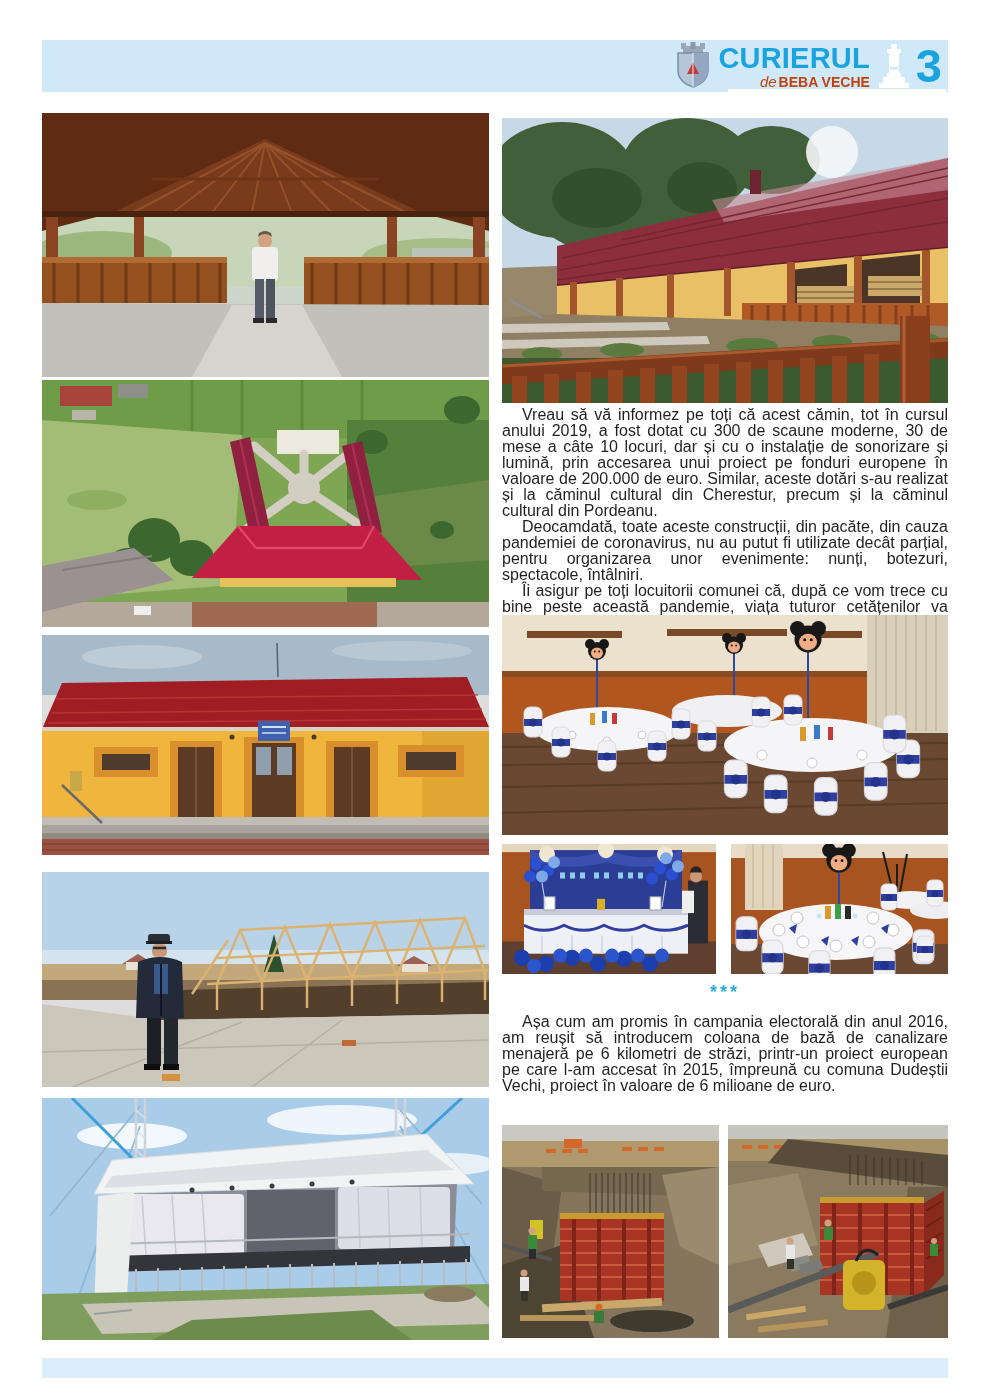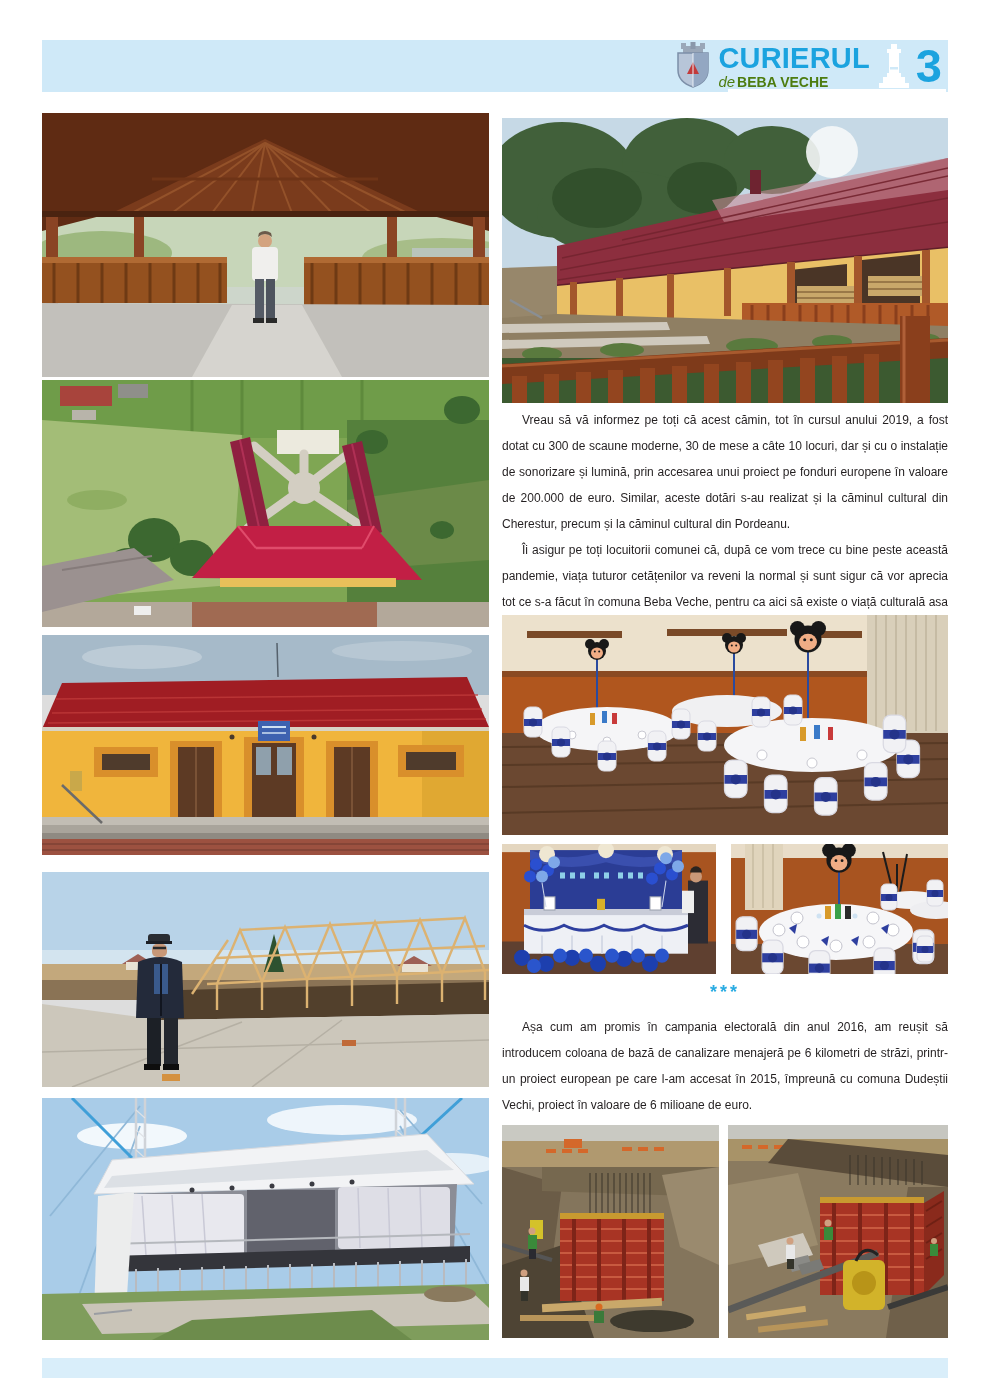--- a/index.html
+++ b/index.html
@@ -2,44 +2,44 @@
 <html><head>
 <meta charset="utf-8">
 <style>
   html,body{margin:0;padding:0;background:#fff;}
   .page{position:relative;width:990px;height:1400px;background:#ffffff;
         font-family:"Liberation Sans",sans-serif;overflow:hidden;}
   
   .band{position:absolute;left:42px;top:40px;width:906px;height:52px;background:#cfe9f8;}
   .masthead{position:absolute;right:2px;top:1px;height:50px;display:flex;align-items:center;gap:6px;}
   .mast-shield{width:38px;height:48px;}
-  .mast-titles{display:flex;flex-direction:column;line-height:1;}
+  .mast-titles{display:flex;flex-direction:column;align-items:flex-end;line-height:1;}
   .mast-title{color:#1ba3df;font-weight:bold;font-size:29px;letter-spacing:0.2px;}
-  .mast-sub{color:#4d7c0f;font-size:14px;font-weight:bold;margin-top:1px;}
+  .mast-sub{color:#c2410c;font-size:14px;font-weight:bold;margin-top:1px;}
   .mast-sub .de{font-style:italic;font-weight:normal;font-size:15px;margin-right:2px;}
   .mast-monument{width:32px;height:46px;margin-left:2px;}
   .mast-num{color:#1ba3df;font-size:47px;font-weight:bold;line-height:46px;margin-right:4px;}
   .mast-underline{position:absolute;right:2px;bottom:0;width:218px;height:3px;background:#ffffff;}
   
   .photo{position:absolute;overflow:hidden;background:#dddddd;}
   .photo svg{display:block;width:100%;height:100%;}
   #ph1{left:42px;top:113px;width:447px;height:264px;}
   #ph2{left:42px;top:380px;width:447px;height:247px;}
   #ph3{left:42px;top:635px;width:447px;height:220px;}
   #ph4{left:42px;top:872px;width:447px;height:215px;}
   #ph5{left:42px;top:1098px;width:447px;height:242px;}
   #ph6{left:502px;top:118px;width:446px;height:285px;}
   #ph7{left:502px;top:615px;width:446px;height:220px;}
   #ph8{left:502px;top:844px;width:214px;height:130px;}
   #ph9{left:731px;top:844px;width:217px;height:130px;}
   #ph10{left:502px;top:1125px;width:217px;height:213px;}
   #ph11{left:728px;top:1125px;width:220px;height:213px;}
   
   .bodytext{position:absolute;left:502px;width:446px;color:#231f20;
-            font-size:12px;line-height:26px;text-align:justify;}
+            font-size:16px;line-height:16px;text-align:justify;}
   .bodytext p{margin:0;text-indent:20px;}
   #text1{top:407px;}
   #text2{top:1014px;}
   .separator{position:absolute;left:502px;top:982px;width:446px;text-align:center;
              color:#29abe2;font-weight:bold;font-size:18px;letter-spacing:3px;}
   .footer-band{position:absolute;left:42px;top:1358px;width:906px;height:20px;background:#d9eefa;}
 </style>
 </head>
 <body>
 
@@ -467,20 +467,21 @@
           <rect x="362" y="236" width="15" height="49"></rect>
       </g>
       <rect x="398" y="198" width="30" height="87" fill="#8a3f1c"></rect>
       <line x1="402" y1="198" x2="402" y2="285" stroke="#b06038" stroke-width="3"></line>
       <line x1="8" y1="182" x2="40" y2="200" stroke="#8a8f94" stroke-width="2.5"></line>
     </svg>
   </div>
 
   <div id="text1" class="bodytext">
     <p>Vreau să vă informez pe toți că acest cămin, tot în cursul anului 2019, a fost dotat cu 300 de scaune moderne, 30 de mese a câte 10 locuri, dar și cu o instalație de sonorizare și lumină, prin accesarea unui proiect pe fonduri europene în valoare de 200.000 de euro. Similar, aceste dotări s-au realizat și la căminul cultural din Cherestur, precum și la căminul cultural din Pordeanu.</p>
+    <p>Deocamdată, toate aceste construcții, din pacăte, din cauza pandemiei de coronavirus, nu au putut fi utilizate decât parțial, pentru organizarea unor evenimente: nunți, botezuri, spectacole, întâlniri.</p>
     <p>Îi asigur pe toți locuitorii comunei că, după ce vom trece cu bine peste această pandemie, viața tuturor cetățenilor va reveni la normal și sunt sigur că vor aprecia tot ce s-a făcut în comuna Beba Veche, pentru ca aici să existe o viață culturală asa cum ne-o dorim cu toții.</p>
   </div>
 
   <div id="ph7" class="photo" role="img" aria-label="Banquet hall with round tables, white chair covers, blue sashes and Mickey Mouse balloons">
     <svg viewBox="0 0 446 220" preserveAspectRatio="none">
       <defs>
         <g id="chair">
           <rect width="18" height="30" rx="6" fill="#f1f1f4" stroke="#d9d9e2"></rect>
           <rect y="12" width="18" height="7" fill="#2e3f9f"></rect>
           <circle cx="9" cy="15.5" r="4" fill="#24338a"></circle>

